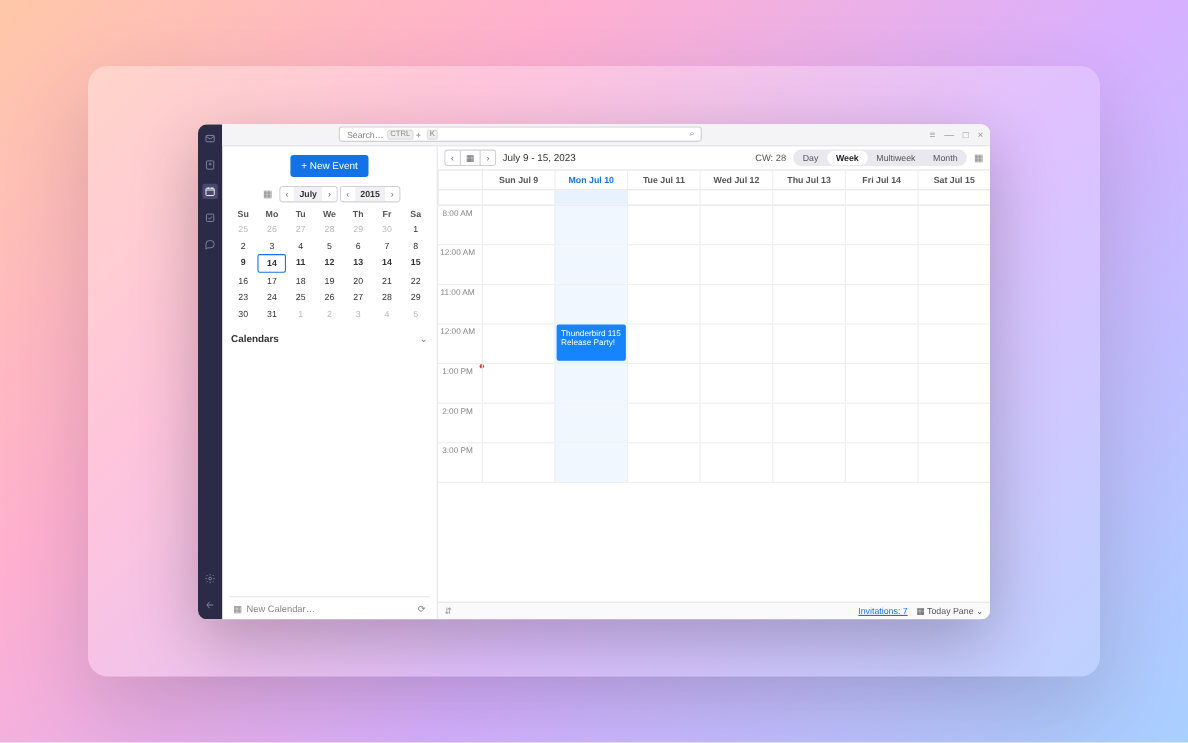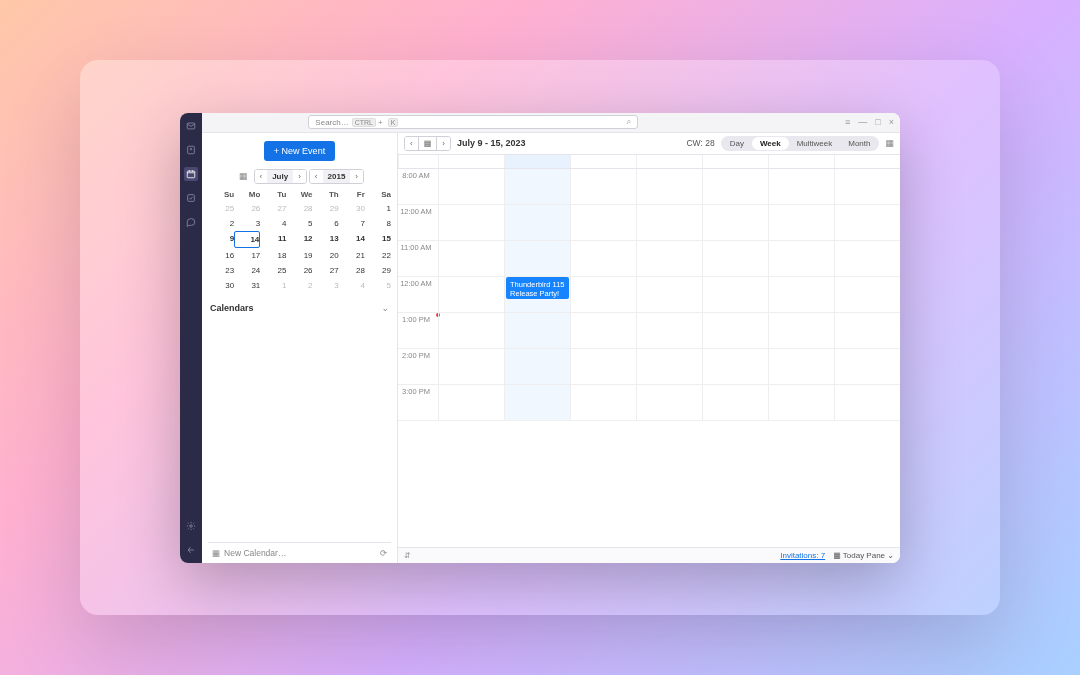--- a/index.html
+++ b/index.html
@@ -16,57 +16,57 @@
 .search .kbd{background:#eee;border:1px solid #ddd;border-radius:2px;padding:0 2px;margin-left:3px;font-size:7px}
 .winbtns{display:flex;gap:8px;margin-left:auto;color:#999}
 .body{flex:1;display:flex;overflow:hidden}
 .sidebar{width:196px;border-right:1px solid #e4e4ea;display:flex;flex-direction:column;padding:8px 6px 0 6px}
 .newbtn{background:#1373e6;color:#fff;border-radius:3px;padding:5px 10px;font-size:9px;align-self:center;margin-bottom:8px;cursor:pointer}
 .mininav{display:flex;align-items:center;gap:2px;justify-content:center;margin-bottom:4px}
 .mininav .seg{display:flex;border:1px solid #d0d0d8;border-radius:3px;overflow:hidden}
 .mininav .seg span{padding:2px 5px;font-size:8px;background:#fff;color:#666;cursor:pointer}
 .mininav .seg .lbl{background:#f0f0f5;font-weight:600;color:#333}
 .minical{width:100%}
-.minical .dow,.minical .wk{display:grid;grid-template-columns:repeat(7,1fr);text-align:right}
+.minical .dow,.minical .wk{display:grid;grid-template-columns:repeat(7,1fr);text-align:center}
 .minical .dow span{font-size:8px;font-weight:600;color:#555;padding:2px 0}
 .minical .wk span{font-size:8px;padding:3px 0;color:#333;cursor:pointer}
 .minical .wk span.dim{color:#bbb}
 .minical .wk span.today{border:1px solid #1373e6;border-radius:2px;font-weight:600}
 .minical .wk span.sel{font-weight:700}
 .calhdr{display:flex;justify-content:space-between;margin-top:10px;padding:0 2px}
 .calhdr b{font-size:9px}
 .callist{margin-top:4px}
 .calitem{display:flex;align-items:center;gap:4px;padding:3px 4px;font-size:8.5px;border-radius:3px}
 .calitem.sel{background:#e6e6ec}
 .calitem .dot{width:6px;height:6px;border-radius:50%}
 .enable{background:#7a7a90;color:#fff;font-size:6.5px;padding:1px 4px;border-radius:7px;margin-left:auto}
 .newcal{margin-top:auto;border-top:1px solid #e4e4ea;padding:5px 4px;display:flex;align-items:center;gap:4px;color:#888;font-size:8.5px}
 .calview{flex:1;display:flex;flex-direction:column;overflow:hidden}
 .tb{height:22px;border-bottom:1px solid #e4e4ea;display:flex;align-items:center;padding:0 6px;gap:6px}
 .navseg{display:flex;border:1px solid #d0d0d8;border-radius:3px;overflow:hidden}
 .navseg span{padding:2px 5px;font-size:8px;color:#666;cursor:pointer;background:#fff}
 .navseg span+span{border-left:1px solid #d0d0d8}
-.rangelbl{font-size:9px;font-weight:700}
+.rangelbl{font-size:9px;font-weight:400}
 .cw{font-size:8.5px;color:#555;margin-left:auto}
 .viewseg{display:flex;background:#e8e8ee;border-radius:10px;padding:1px}
 .viewseg span{padding:2px 8px;font-size:8px;color:#555;border-radius:9px;cursor:pointer}
 .viewseg span.active{background:#fff;font-weight:600;color:#222}
 .grid{flex:1;display:flex;flex-direction:column;overflow:hidden}
 .dayhdr{display:grid;grid-template-columns:40px repeat(7,1fr);border-bottom:1px solid #e4e4ea}
 .dayhdr span{font-size:8px;text-align:center;padding:4px 0;font-weight:600;color:#555;border-left:1px solid #eee}
 .dayhdr span.today{color:#1373e6}
 .allday{display:grid;grid-template-columns:40px repeat(7,1fr);height:14px;border-bottom:1px solid #e4e4ea}
 .allday div{border-left:1px solid #eee}
 .allday div.today{background:#e8f2ff}
 .hours{flex:1;overflow:hidden;position:relative}
 .hrow{display:grid;grid-template-columns:40px repeat(7,1fr);height:36px;border-bottom:1px solid #eee}
 .hrow .tl{font-size:7.5px;color:#888;text-align:center;padding:2px 4px 0 0}
 .hrow .cell{border-left:1px solid #eee;position:relative}
 .hrow .cell.today{background:#f0f7ff}
-.event{position:absolute;left:1px;right:1px;top:0;height:22px;background:#1683ff;color:#fff;font-size:7.5px;padding:3px 4px;border-radius:2px;line-height:1.2}
+.event{position:absolute;left:1px;right:1px;top:0;height:33px;background:#1683ff;color:#fff;font-size:7.5px;padding:3px 4px;border-radius:2px;line-height:1.2}
 .nowdot{position:absolute;left:38px;width:4px;height:4px;background:#e04040;border-radius:50%}
 .status{height:16px;border-top:1px solid #e4e4ea;display:flex;align-items:center;justify-content:flex-end;padding:0 6px;gap:8px;font-size:8px;background:#fafafc}
 .status .inv{color:#1373e6;text-decoration:underline;cursor:pointer}
 .status .tp{color:#555;cursor:pointer}
 svg{width:10px;height:10px}
 </style>
 </head>
 <body>
 
 <div class="window">
@@ -238,20 +238,30 @@
           <div class="viewseg" id="viewseg">
                 <span>Day</span>
                 <span class="active">Week</span>
                 <span>Multiweek</span>
                 <span>Month</span>
               </div>
           <span style="color:#888">▦</span>
         </div>
 
         <div class="grid">
+          <div class="dayhdr" id="dayhdr">
+                <span></span>
+                <span>Sun Jul 9</span>
+                <span class="today">Mon Jul 10</span>
+                <span>Tue Jul 11</span>
+                <span>Wed Jul 12</span>
+                <span>Thu Jul 13</span>
+                <span>Fri Jul 14</span>
+                <span>Sat Jul 15</span>
+              </div>
           <div class="allday" id="allday">
                 <div></div>
                 <div></div>
                 <div class="today"></div>
                 <div></div>
                 <div></div>
                 <div></div>
                 <div></div>
                 <div></div>
               </div>

